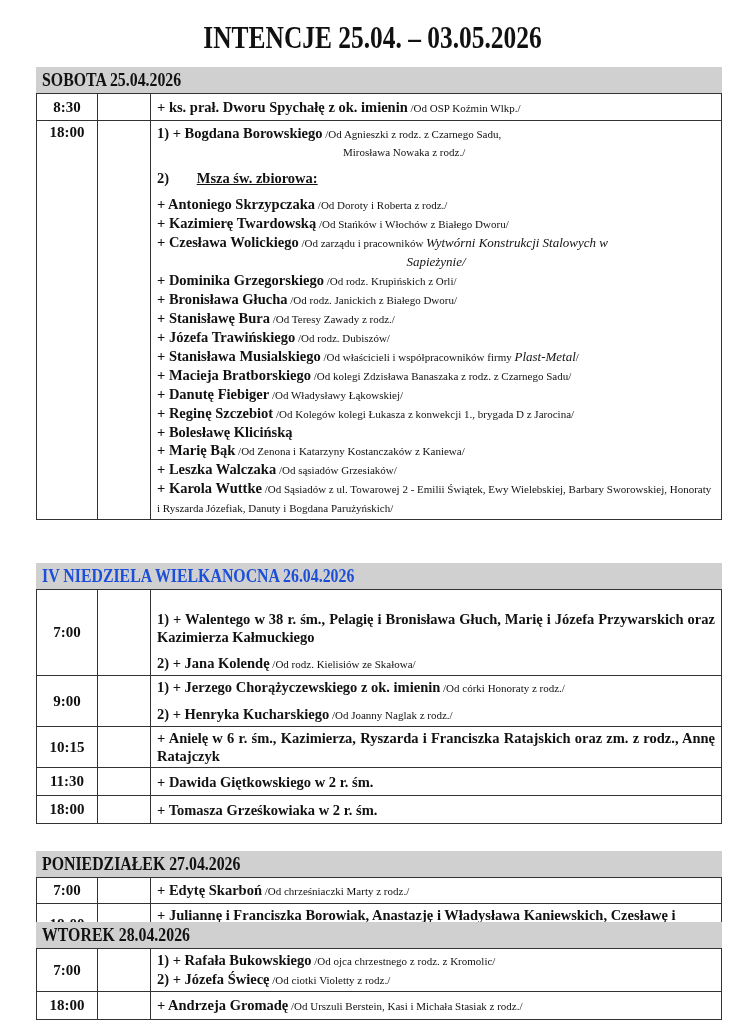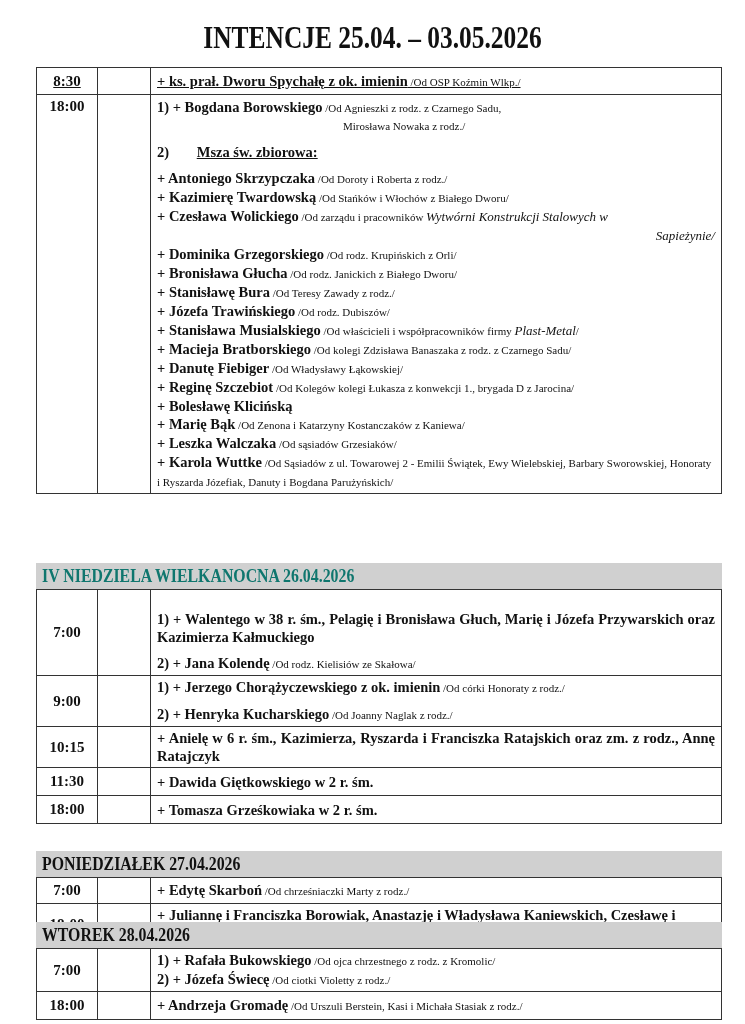--- a/index.html
+++ b/index.html
@@ -4,44 +4,45 @@
 <style>
   html, body { margin:0; padding:0; background:#ffffff; }
   body { width:745px; height:1024px; position:relative; overflow:hidden;
          font-family:"Liberation Serif", "DejaVu Serif", serif; color:#111; }
   .title { position:absolute; top:20px; left:0; width:745px; text-align:center;
            font-size:31px; font-weight:bold; letter-spacing:0px; transform:scaleX(0.82); transform-origin:center; }
   .section { position:absolute; left:36px; width:686px; }
   .sec-head { background:#d0d0d0; height:26px; line-height:26px; padding-left:6px;
               font-weight:bold; font-size:18px; transform-origin:left; }
   .sec-head span { display:inline-block; transform:scaleX(0.88); transform-origin:left; }
-  .sec-head.red { color:#0f766e; }
+  .sec-head.red { color:#1d4ed8; }
   table { border-collapse:collapse; width:686px; table-layout:fixed; }
   td { border:1px solid #333; vertical-align:middle; font-size:14.5px; padding:2px 6px; }
   td.time { width:48px; text-align:center; font-weight:bold; font-size:15px; }
   td.blank { width:40px; }
   td.content { line-height:18px; }
   .b { font-weight:bold; }
   .n { font-size:11px; }
   .i { font-style:italic; font-size:13px; }
   .u { text-decoration:underline; font-weight:bold;margin-left:24px; }
-  .right { text-align:right; }
+  .right { text-align:center; }
   .indent { padding-left:186px; }
   .gap { height:8px; }
   .just { text-align:justify;margin-top:18px; }
 </style>
 </head>
 <body>
 
 <div class="title">INTENCJE  25.04. – 03.05.2026</div>
 
 <div class="section" style="top:67px;">
+  <div class="sec-head"><span>SOBOTA  25.04.2026</span></div>
   <table>
     <tbody>
-    <tr style="height:27px;text-decoration:underline;">
+    <tr style="height:27px;">
       <td class="time">8:30</td>
       <td class="blank"></td>
       <td class="content"><span class="b">+ ks. prał. Dworu Spychałę z ok. imienin</span><span class="n"> /Od OSP Koźmin Wlkp./</span></td>
     </tr>
     <tr>
       <td class="time" style="vertical-align:top;padding-top:3px;">18:00</td>
       <td class="blank"></td>
       <td class="content" style="padding-top:3px;padding-bottom:2px;">
         <div><span class="b">1) + Bogdana Borowskiego</span><span class="n"> /Od Agnieszki z rodz. z Czarnego Sadu,</span></div>
         <div class="n indent">Mirosława Nowaka z rodz./</div>

